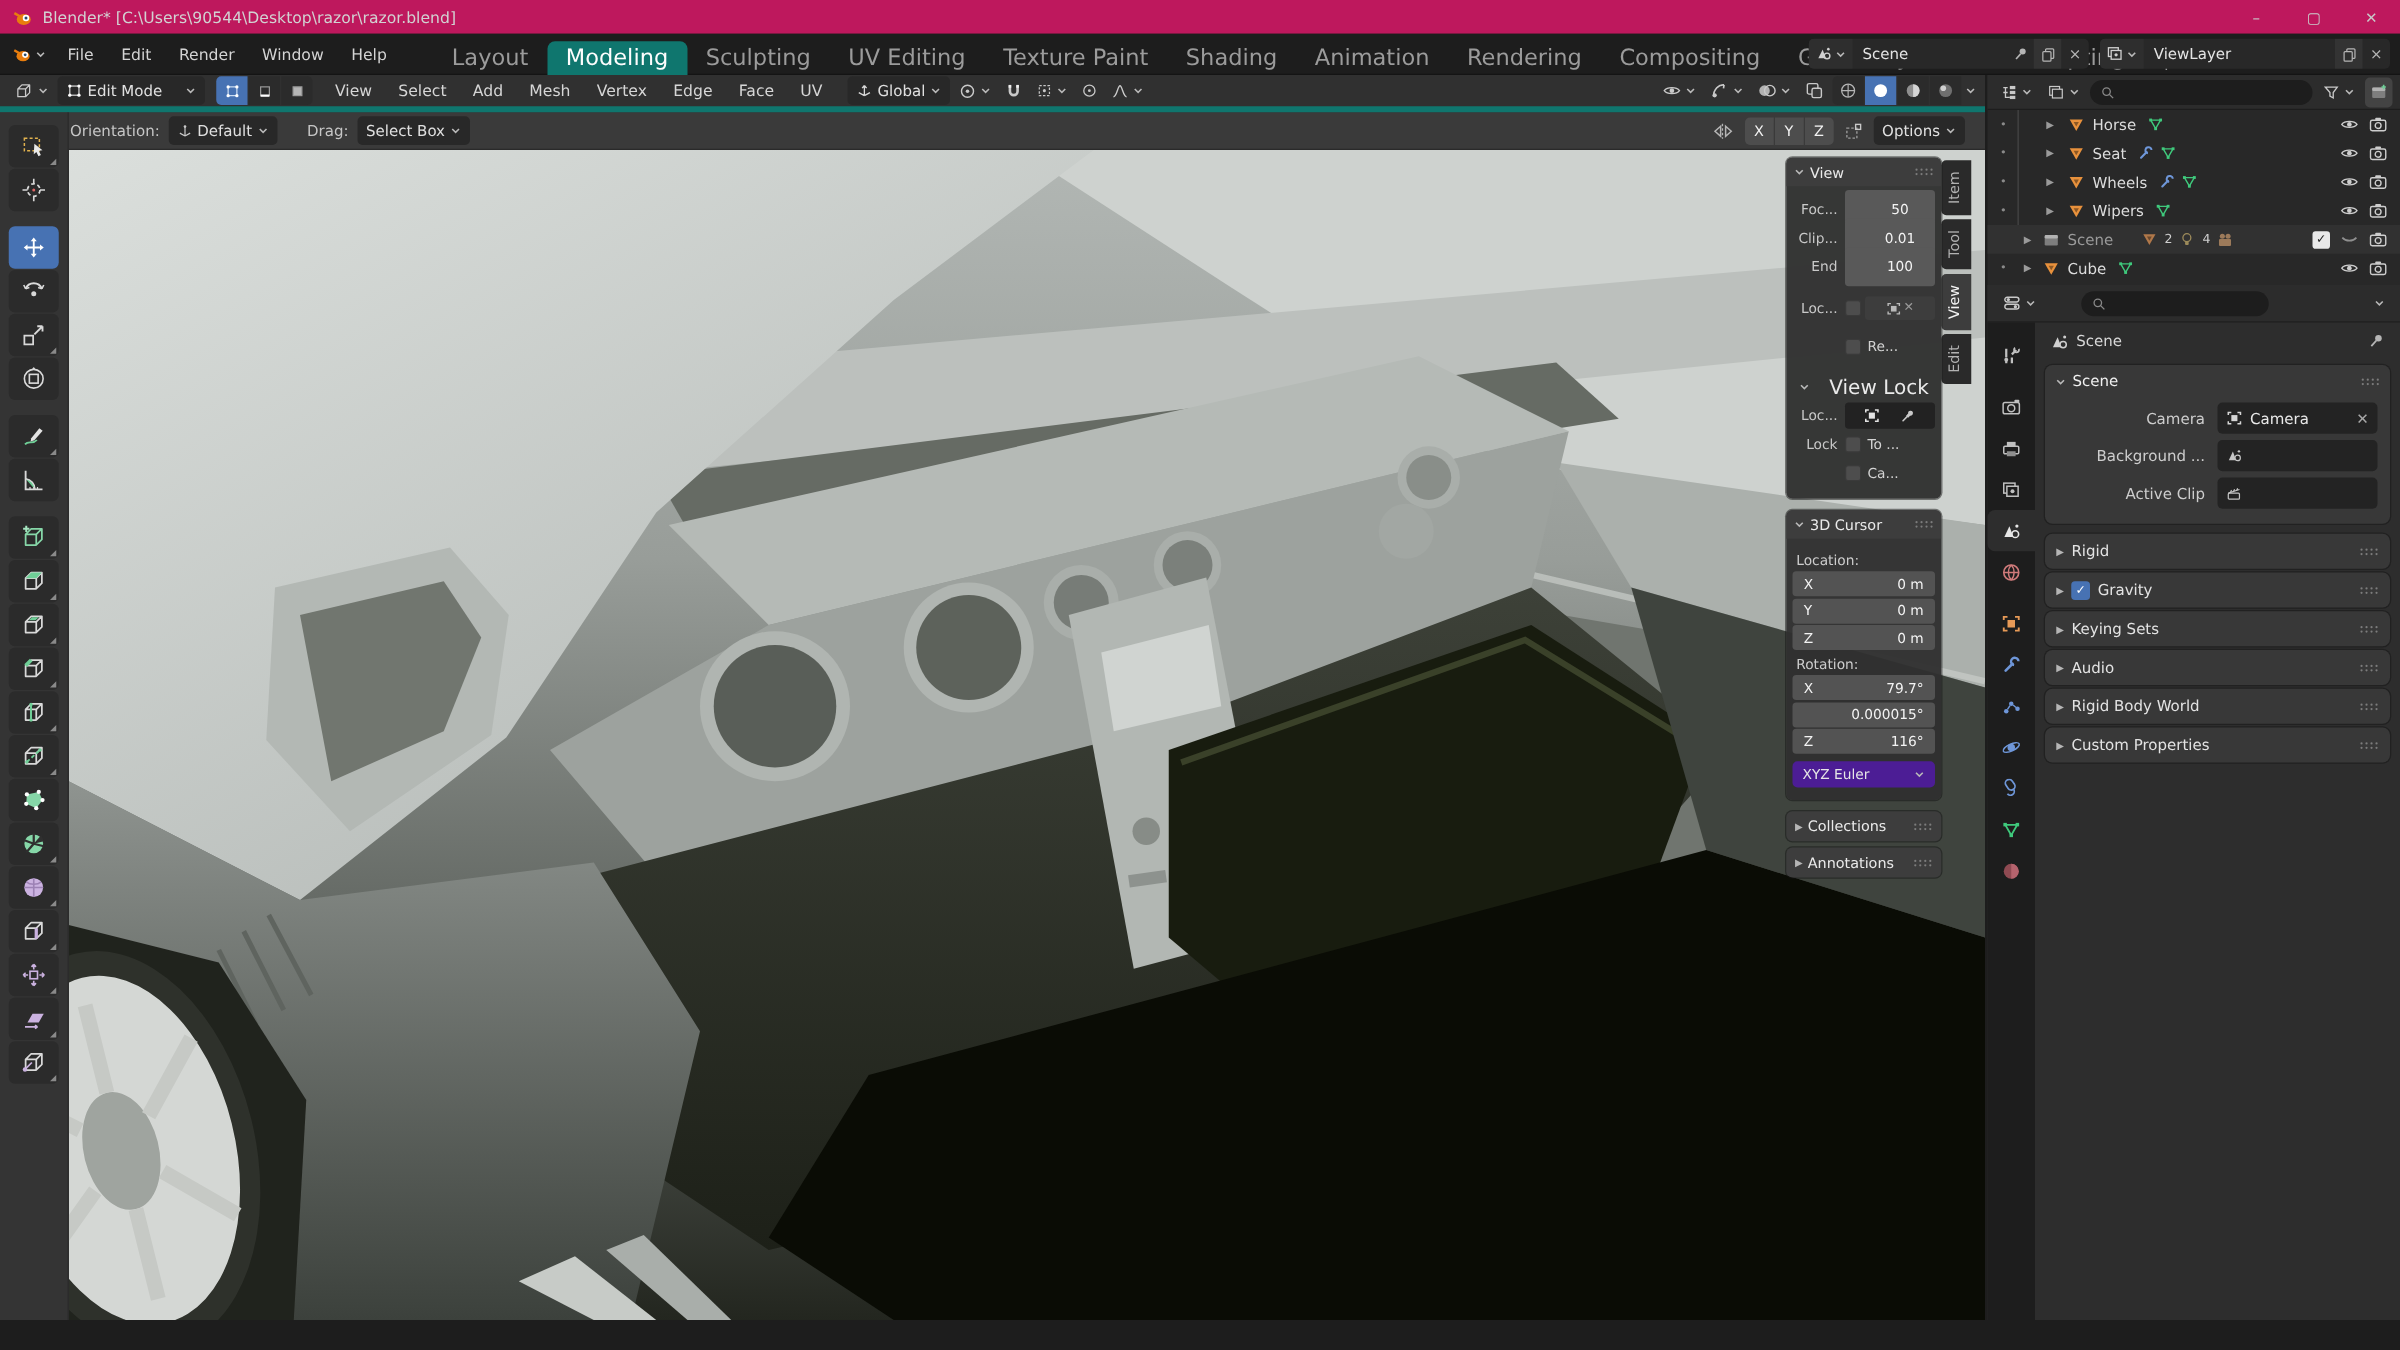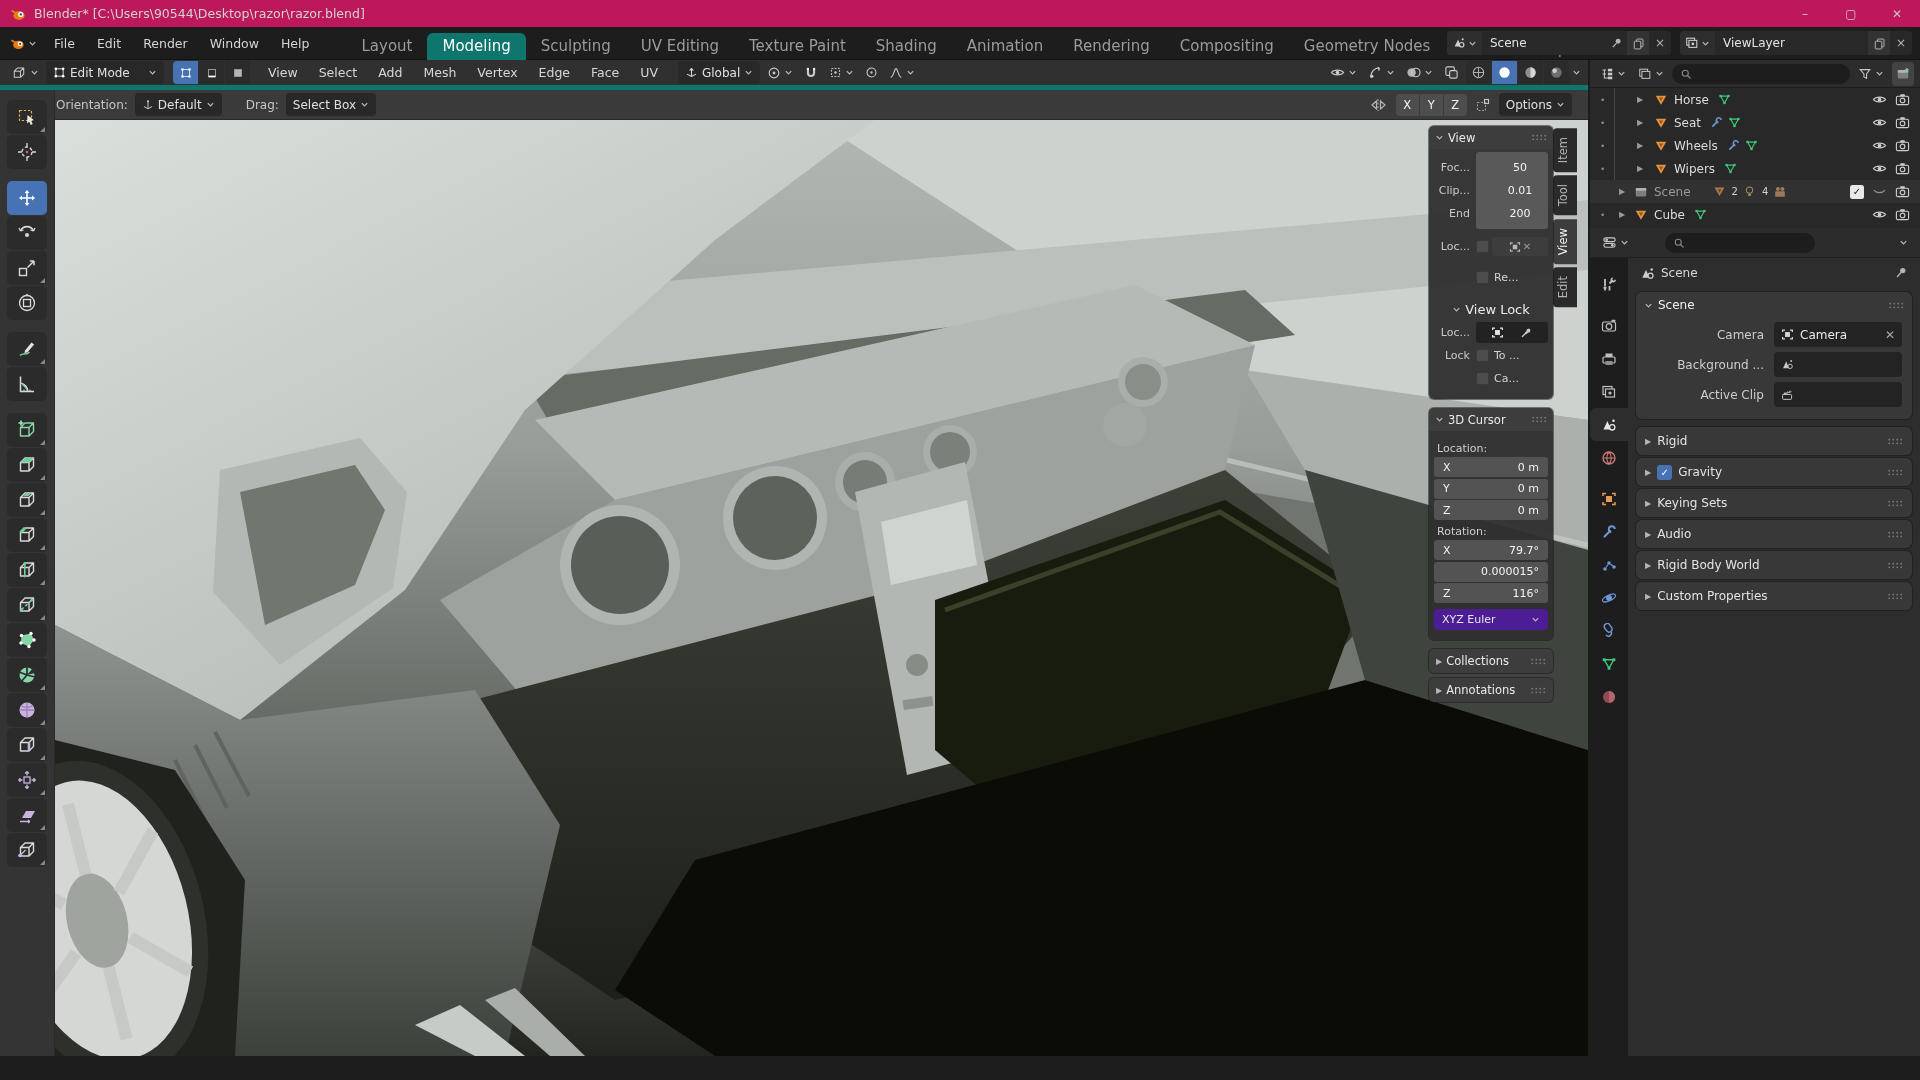--- a/index.html
+++ b/index.html
@@ -18,21 +18,21 @@
   .titlebar .logo { margin:0 8px 0 10px; }
   .title-text { font-size:12.5px; color:#d2d2d2; }
   .win-controls { margin-left:auto; display:flex; height:27px; }
   .win-btn { width:46px; height:27px; display:flex; align-items:center; justify-content:center; color:#c9c9c9; font-size:12px; }
 
   
   .topbar { left:0; top:27px; width:1920px; height:33px; background:#1d1d1d; display:flex; align-items:center; border-bottom:1px solid #141414; }
   .app-menu { padding:0 11px; height:33px; display:flex; align-items:center; color:#d4d4d4; font-size:12.5px; }
   .logo-dd { display:flex; align-items:center; gap:3px; padding:0 6px 0 10px; }
   .ws-tabs { display:flex; align-items:flex-end; height:33px; margin-left:26px; }
-  .ws-tab { padding:0 15px; height:27px; display:flex; align-items:center; color:#9b9b9b; font-size:15px; border-radius:6px 6px 0 0; }
+  .ws-tab { padding:0 15px; height:27px; display:flex; align-items:center; color:#9b9b9b; font-size:18px; border-radius:6px 6px 0 0; }
   .ws-tab.active { background:#0f766e; color:#fdfdfd; }
   .ws-plus { color:#9b9b9b; padding:0 12px; font-size:14px; }
   .id-selector { display:flex; align-items:center; height:24px; background:#282828; border-radius:4px; overflow:hidden; }
   .id-ic { display:flex; align-items:center; gap:2px; padding:0 5px; height:100%; background:#2e2e2e; }
   .id-name { padding:0 8px; color:#e4e4e4; flex:1; }
   .id-btn { width:22px; height:100%; display:flex; align-items:center; justify-content:center; color:#b5b5b5; }
   .id-btn.dark { background:#333; }
   .scene-sel { position:absolute; left:1447px; width:224px; }
   .vl-sel   { position:absolute; left:1680px; width:232px; }
 
@@ -71,21 +71,21 @@
 
   
   .npanel { left:1429px; top:126px; width:124px; }
   .np-sec { background:rgba(48,48,48,.96); border-radius:5px; margin-bottom:9px; overflow:hidden; box-shadow:0 0 0 1px rgba(20,20,20,.5); }
   .np-h { height:23px; background:#3d3d3d; display:flex; align-items:center; gap:4px; padding:0 6px; color:#eaeaea; font-size:11.5px; }
   .np-h .grip { margin-left:auto; }
   .np-body { padding:6px 0 8px; }
   .np-row { display:flex; align-items:center; height:21px; margin:2px 5px; }
   .np-label { width:42px; text-align:right; padding-right:6px; color:#c9c9c9; font-size:11px; white-space:nowrap; }
   .np-field { flex:1; background:#595959; border-radius:3px; height:31px; display:flex; align-items:center; justify-content:center; color:#f3f3f3; font-size:11px;padding-left:16px; }
-  .np-sub { display:flex; align-items:center; gap:4px; height:22px; padding:0 10px; color:#eaeaea; font-size:13px; justify-content:center; }
+  .np-sub { display:flex; align-items:center; gap:4px; height:22px; padding:0 10px; color:#eaeaea; font-size:16px; justify-content:space-between; }
   .chk { width:13px; height:13px; background:#4d4d4d; border-radius:2.5px; border:1px solid #3a3a3a; flex:0 0 auto; }
   .cur-label { color:#cdcdcd; font-size:11px; margin:5px 8px 2px; }
   .cur-field { display:flex; justify-content:space-between; align-items:center; background:#535353; border-radius:3px; height:20px; margin:1.5px 5px; padding:0 9px; font-size:11px; color:#f3f3f3; }
   .euler-dd { display:flex; align-items:center; justify-content:space-between; background:#4c1d95; border-radius:4px; height:21px; margin:6px 5px 2px; padding:0 8px; font-size:11px; color:#e6e6e6; }
   .np-collapsed { background:#3d3d3d; border-radius:5px; height:24px; display:flex; align-items:center; gap:4px; padding:0 7px; margin-bottom:5px; color:#eaeaea; font-size:11.5px; box-shadow:0 0 0 1px rgba(20,20,20,.5); }
   .np-collapsed .grip { margin-left:auto; }
   .exp-arrow { color:#b5b5b5; font-size:8px; }
 
   
   .ntabs { left:1553px; top:128px; width:24px; display:flex; flex-direction:column; gap:3px; }
@@ -777,21 +777,21 @@
           <div class="np-row">
             <span class="np-label">Foc...</span>
             <span class="np-field">50</span>
           </div>
           <div class="np-row">
             <span class="np-label">Clip...</span>
             <span class="np-field">0.01</span>
           </div>
           <div class="np-row">
             <span class="np-label">End</span>
-            <span class="np-field">200</span>
+            <span class="np-field">100</span>
           </div>
           <div class="np-row" style="margin-top:12px">
             <span class="np-label">Loc...</span>
             <span class="chk"></span>
             <span style="flex:1;display:flex;align-items:center;justify-content:center;gap:2px;background:#3d3d3d;border-radius:3px;height:19px;margin-left:3px">
               <svg class="ic" width="12" height="12" viewBox="0 0 16 16" style="color:#b9b9b9">
                   <use href="#s-objframe"></use>
                 </svg>
               <span style="color:#9a9a9a;font-size:10px">✕</span>
             </span>

